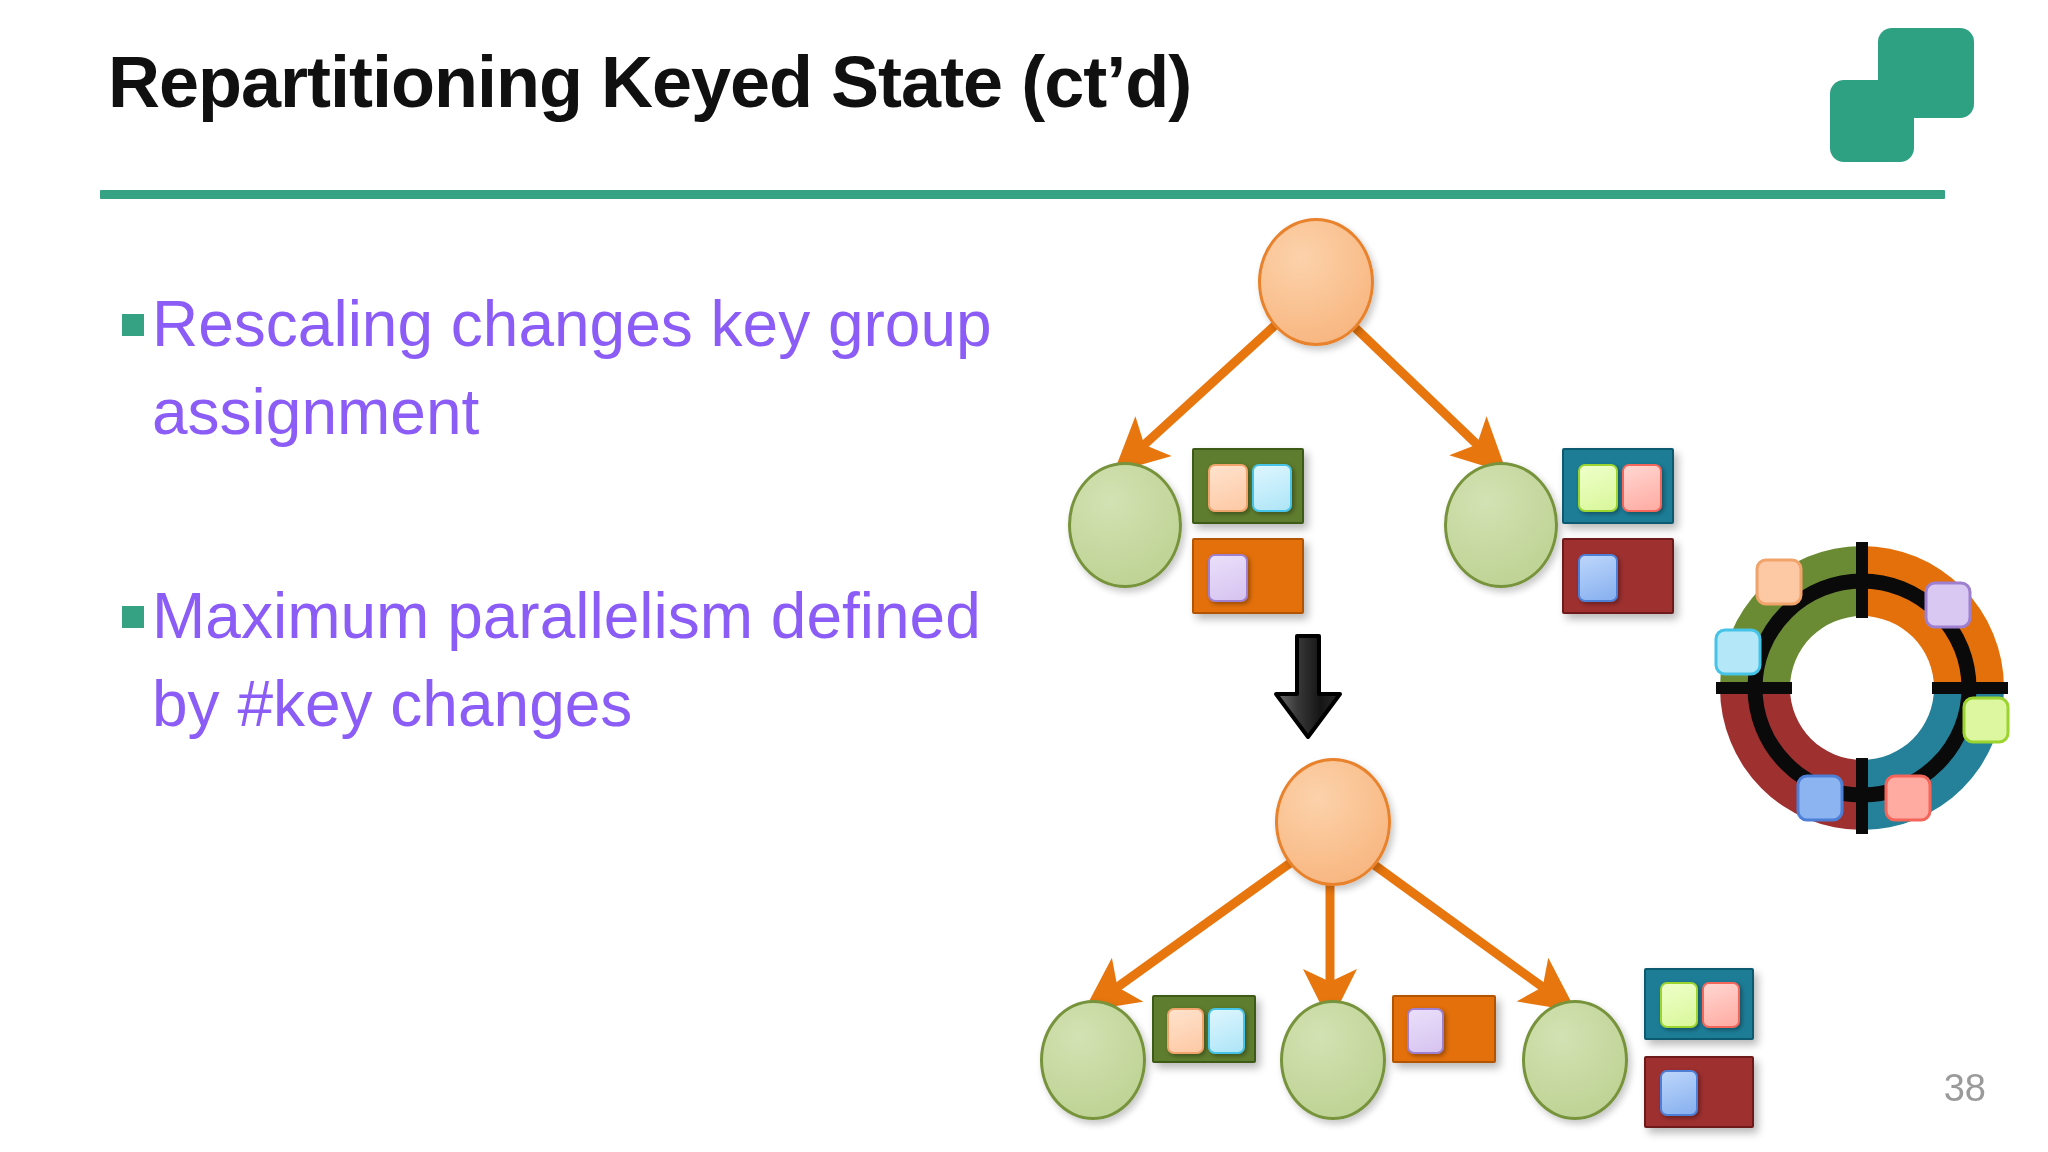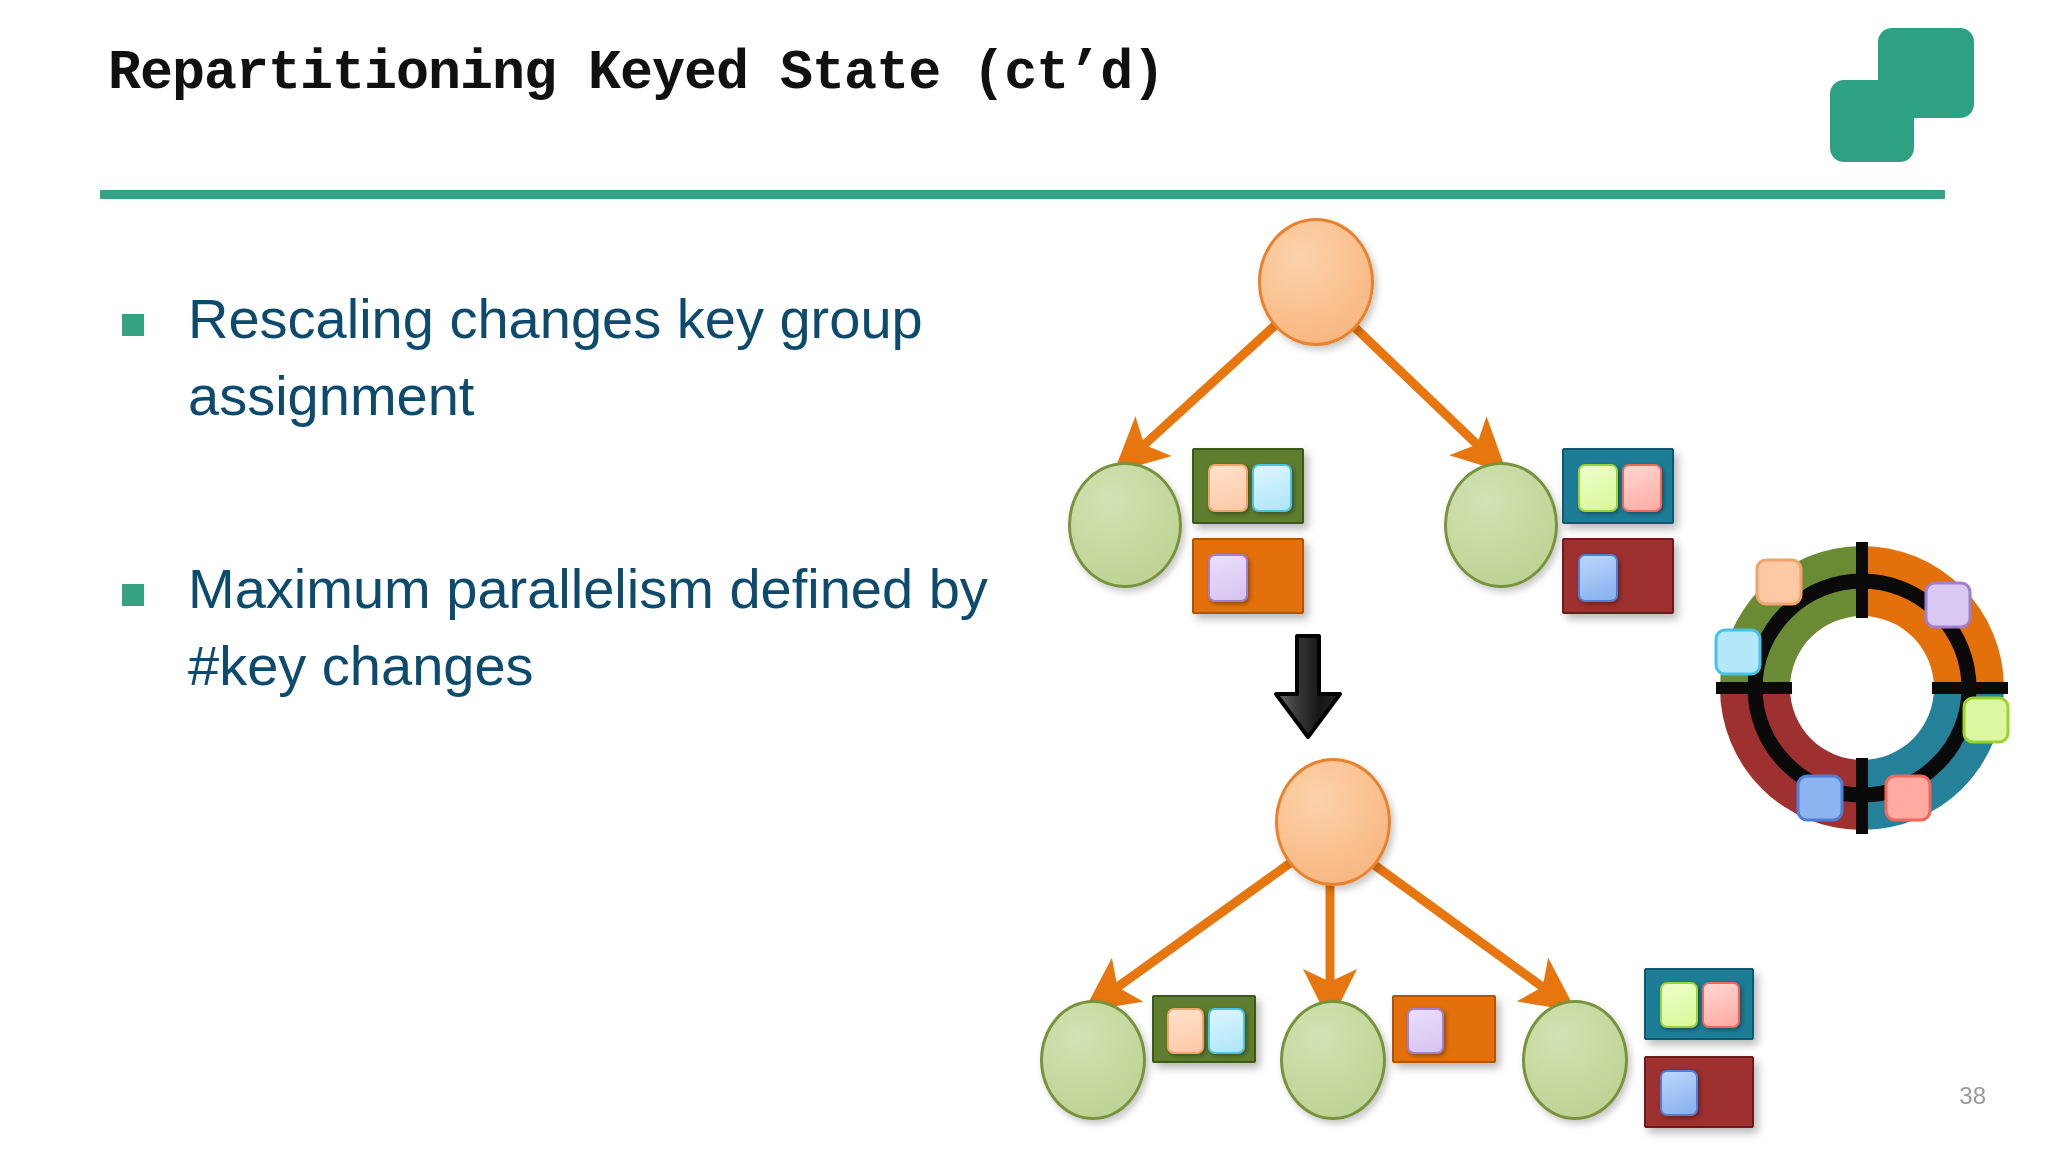--- a/index.html
+++ b/index.html
@@ -7,22 +7,22 @@
   body{
     font-family:"Liberation Sans", sans-serif;
     width:2048px;height:1152px;position:relative;overflow:hidden;
     background:#ffffff;
   }
   .slide{position:absolute;left:0;top:0;width:2048px;height:1152px;background:#fff;}
 
   
   .title{
     position:absolute;left:108px;top:46px;width:1700px;
-    font-size:55px;font-weight:bold;color:#101010;
-    letter-spacing:-1px;line-height:1.0;white-space:nowrap;font-family:Liberation Mono, monospace;
+    font-size:72px;font-weight:bold;color:#101010;
+    letter-spacing:-1px;line-height:1.0;white-space:nowrap;
   }
   .title-rule{
     position:absolute;left:100px;top:190px;width:1845px;height:9px;
     background:#35a283;border-radius:1px;
   }
 
   
   .logo{position:absolute;left:1830px;top:28px;width:150px;height:138px;}
   .logo-sq{position:absolute;background:#2ea183;border-radius:14px;}
   .logo-sq.big{left:48px;top:0px;width:96px;height:90px;}
@@ -30,28 +30,28 @@
     box-shadow:0 0 0 6px #ffffff;}
 
   
   .bullets{position:absolute;left:110px;top:280px;width:900px;}
   .bullet{position:relative;margin-bottom:60px;}
   .bullet-marker{
     position:absolute;left:12px;top:34px;width:22px;height:22px;
     background:#35a283;
   }
   .bullet-text{
-    margin-left:78px;font-size:56px;color:#0c4a6e;line-height:1.38;
+    margin-left:42px;font-size:64px;color:#8b5cf6;line-height:1.38;
     font-weight:400;
   }
 
   
   .page-num{
     position:absolute;right:62px;bottom:42px;
-    font-size:24px;color:#9a9a9a;text-align:center;
+    font-size:38px;color:#9a9a9a;text-align:center;
   }
 
   
   .node-circle{
     position:absolute;border-radius:50%;
     box-shadow:3px 4px 7px rgba(0,0,0,.22);
   }
   .node-circle.root{
     background:radial-gradient(circle at 36% 30%, #fcd2ab 0%, #f9bd8a 62%, #f5b07a 100%);
     border:3px solid #e8822c;

